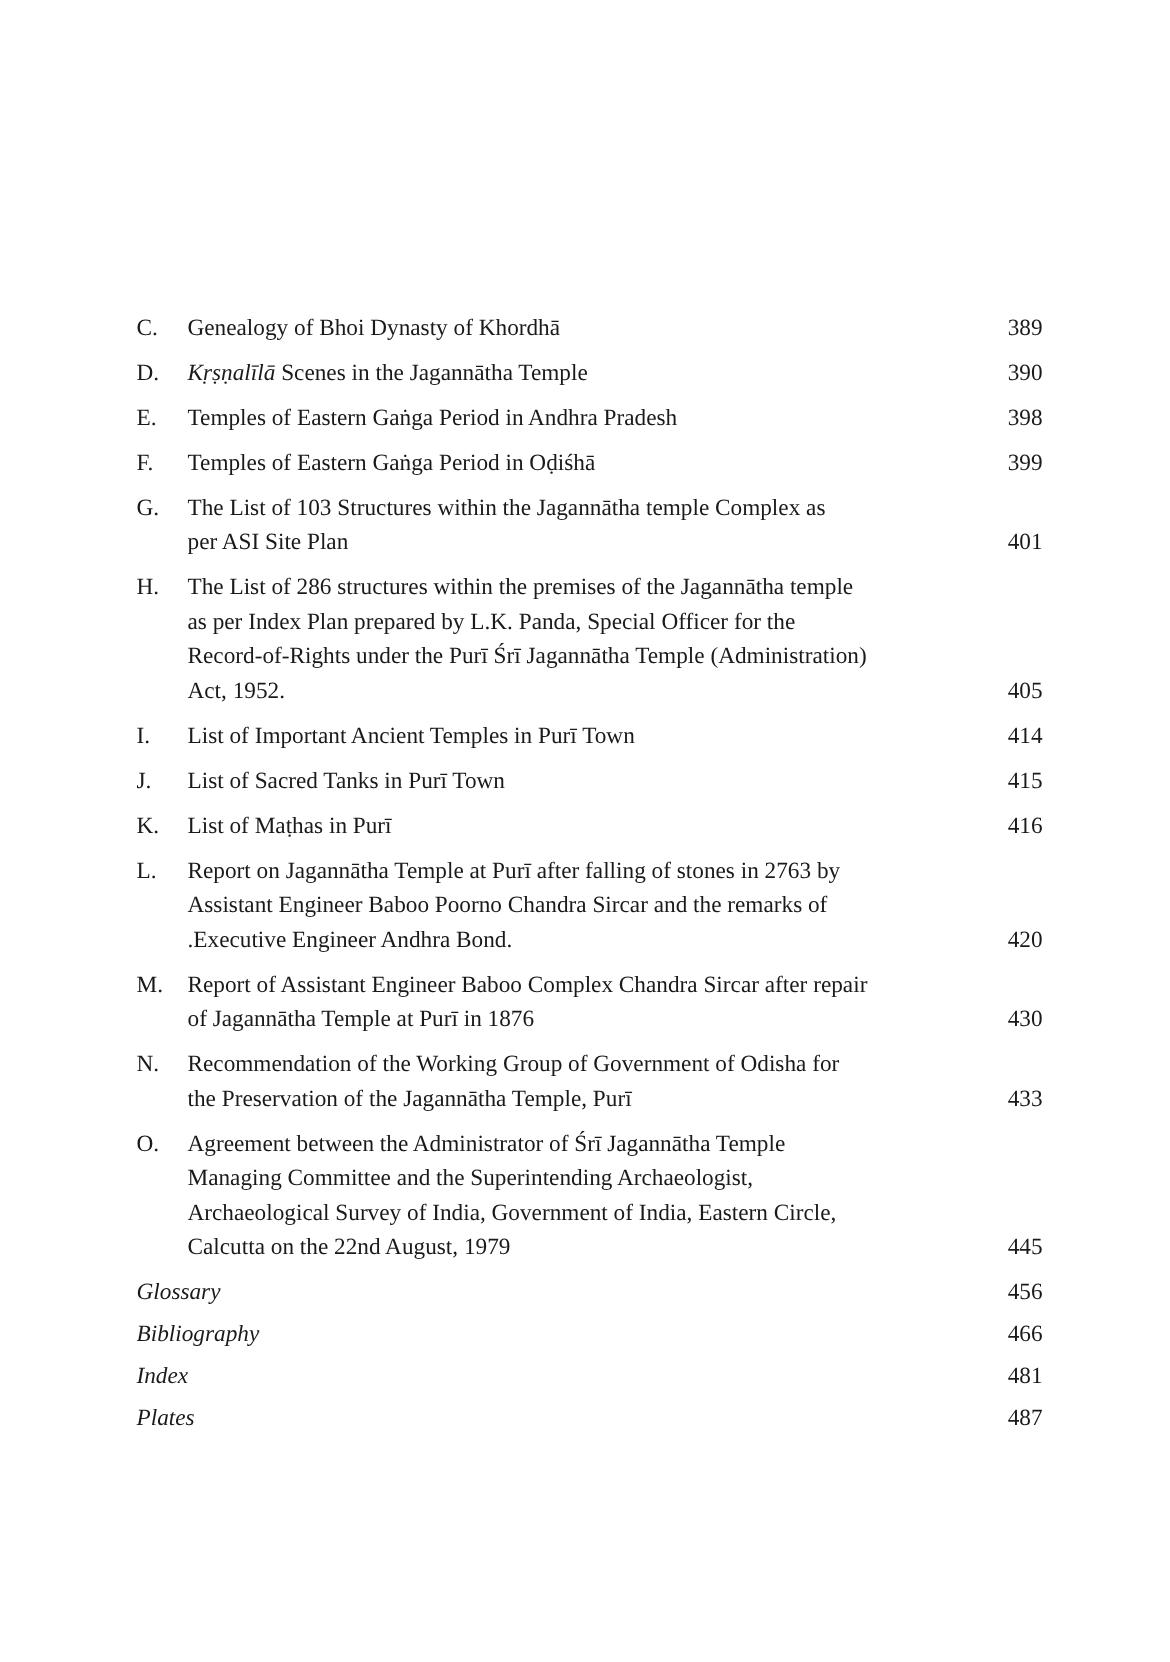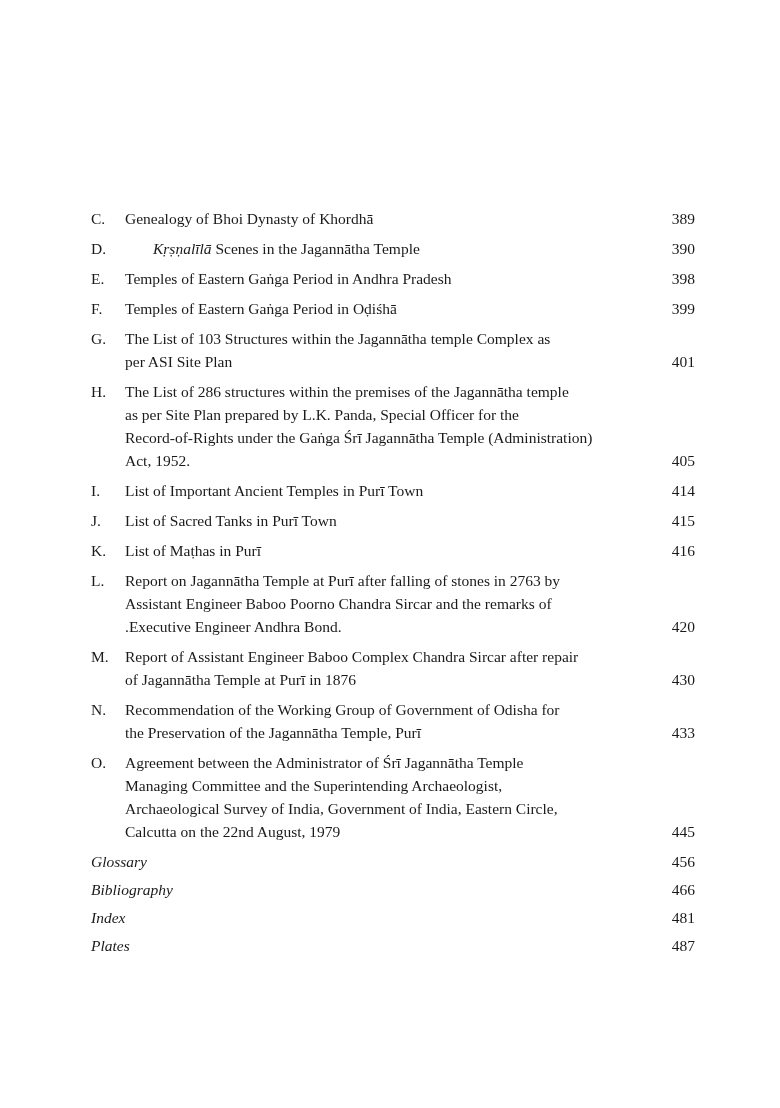--- a/index.html
+++ b/index.html
@@ -45,21 +45,21 @@
     }
     .entry.back .title {
       font-style: italic;
       padding-left: 0;
     }
     .entry.back {
       margin-bottom: 5px;
     }
     .entry.back .title { line-height: 23px; }
     .title .l { display: block; white-space: nowrap; }
-    .it { font-style: italic; margin-left: 28px; }
+    .it { font-style: italic; }
   </style>
 </head>
 <body>
 
 <div class="toc">
 
   <div class="entry">
     <span class="letter">C.</span>
     <span class="title">
       <span class="l">Genealogy of Bhoi Dynasty of Khordhā</span>
@@ -97,22 +97,22 @@
       <span class="l">The List of 103 Structures within the Jagannātha temple Complex as</span>
       <span class="l">per ASI Site Plan</span>
     </span>
     <span class="page">401</span>
   </div>
 
   <div class="entry">
     <span class="letter">H.</span>
     <span class="title">
       <span class="l">The List of 286 structures within the premises of the Jagannātha temple</span>
-      <span class="l">as per Site Plan prepared by L.K. Panda, Special Officer for the</span>
-      <span class="l">Record-of-Rights under the Gaṅga Śrī Jagannātha Temple (Administration)</span>
+      <span class="l">as per Index Plan prepared by L.K. Panda, Special Officer for the</span>
+      <span class="l">Record-of-Rights under the Purī Śrī Jagannātha Temple (Administration)</span>
       <span class="l">Act, 1952.</span>
     </span>
     <span class="page">405</span>
   </div>
 
   <div class="entry">
     <span class="letter">I.</span>
     <span class="title">
       <span class="l">List of Important Ancient Temples in Purī Town</span>
     </span>

